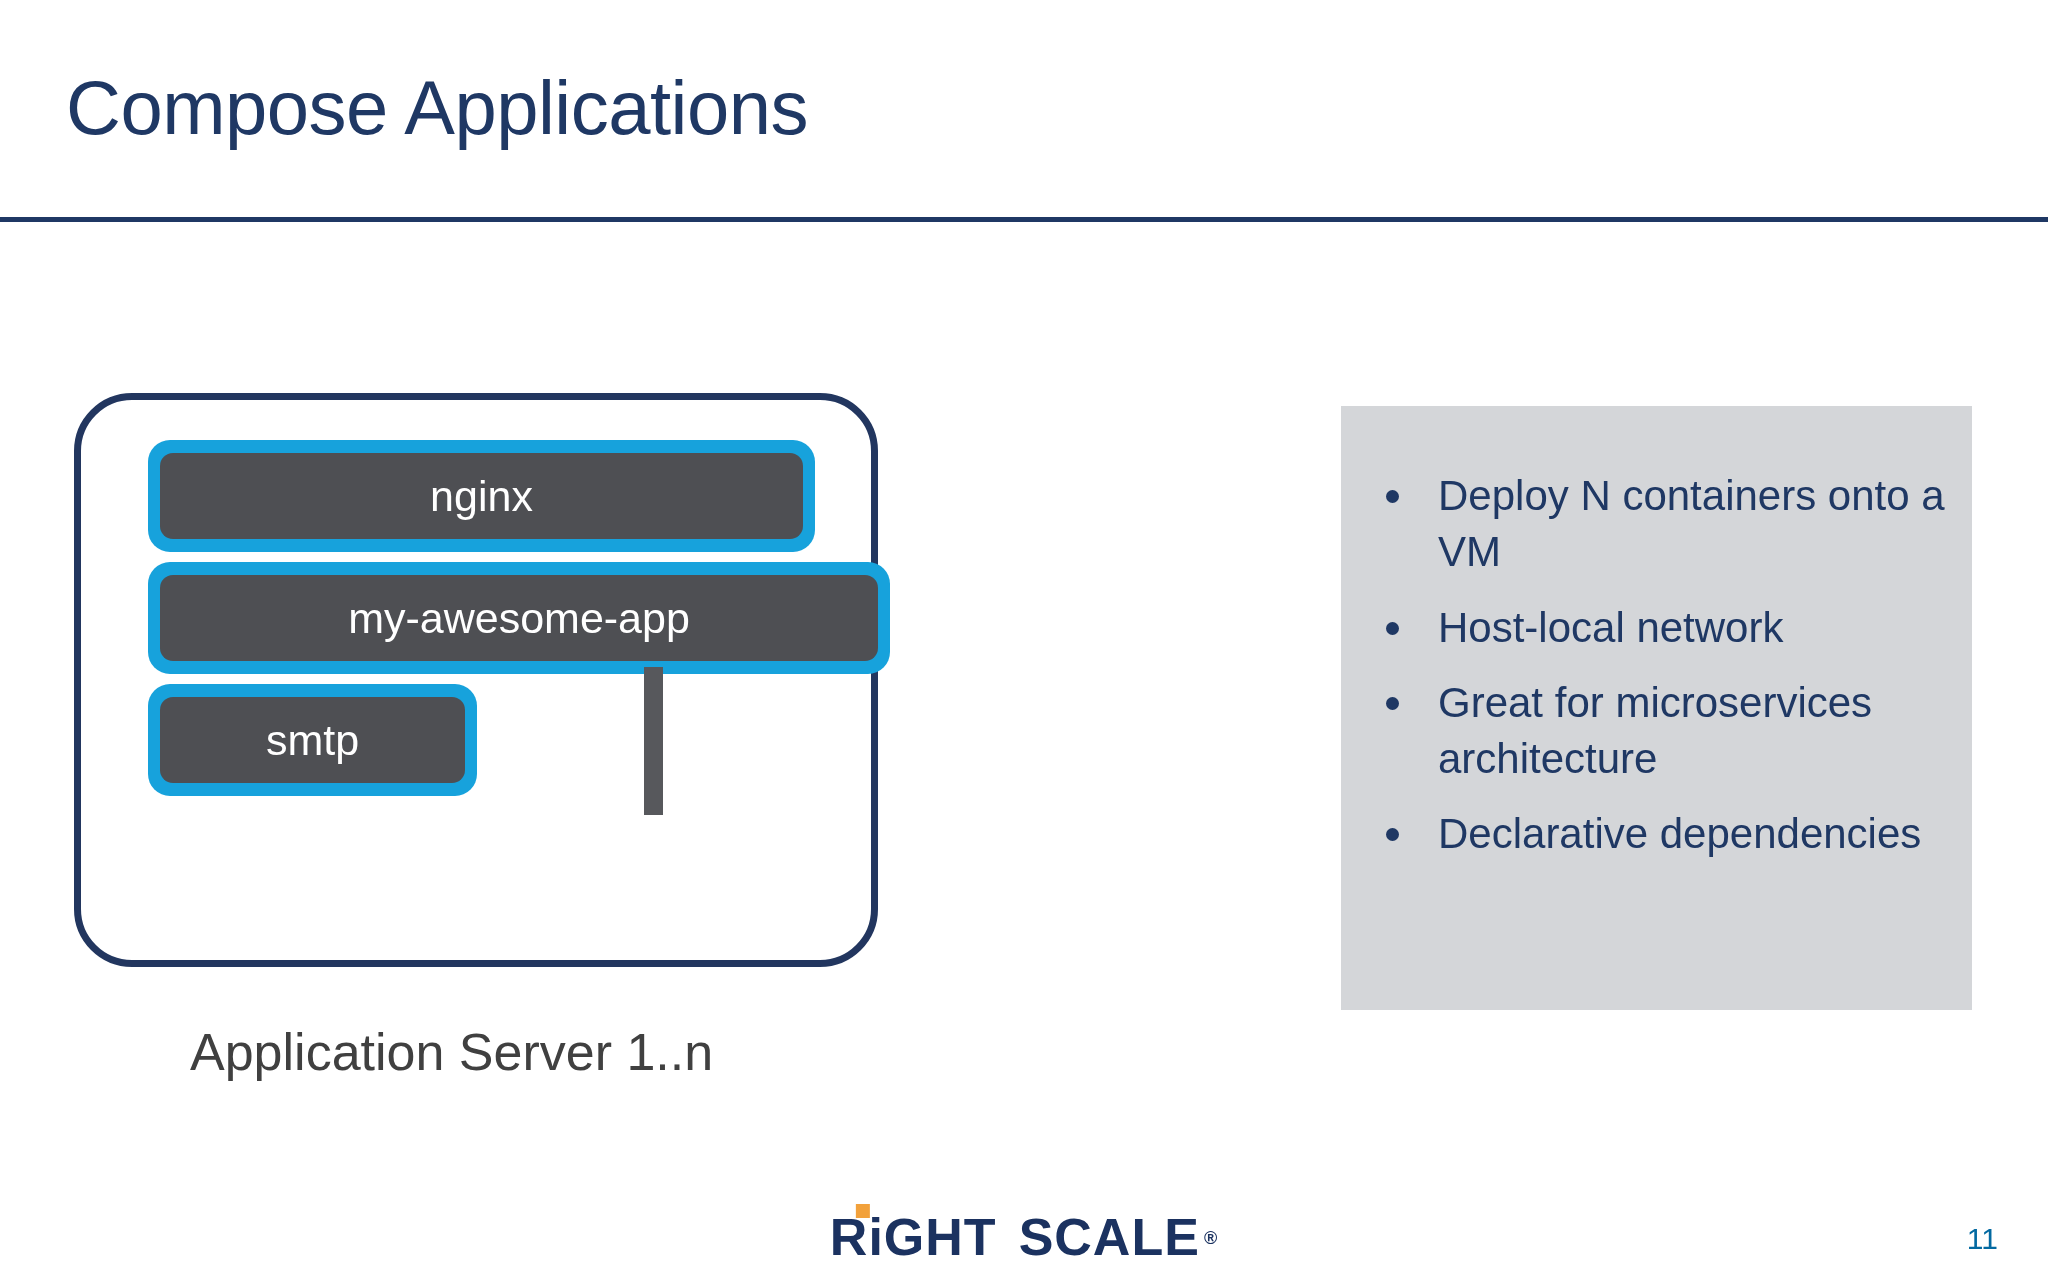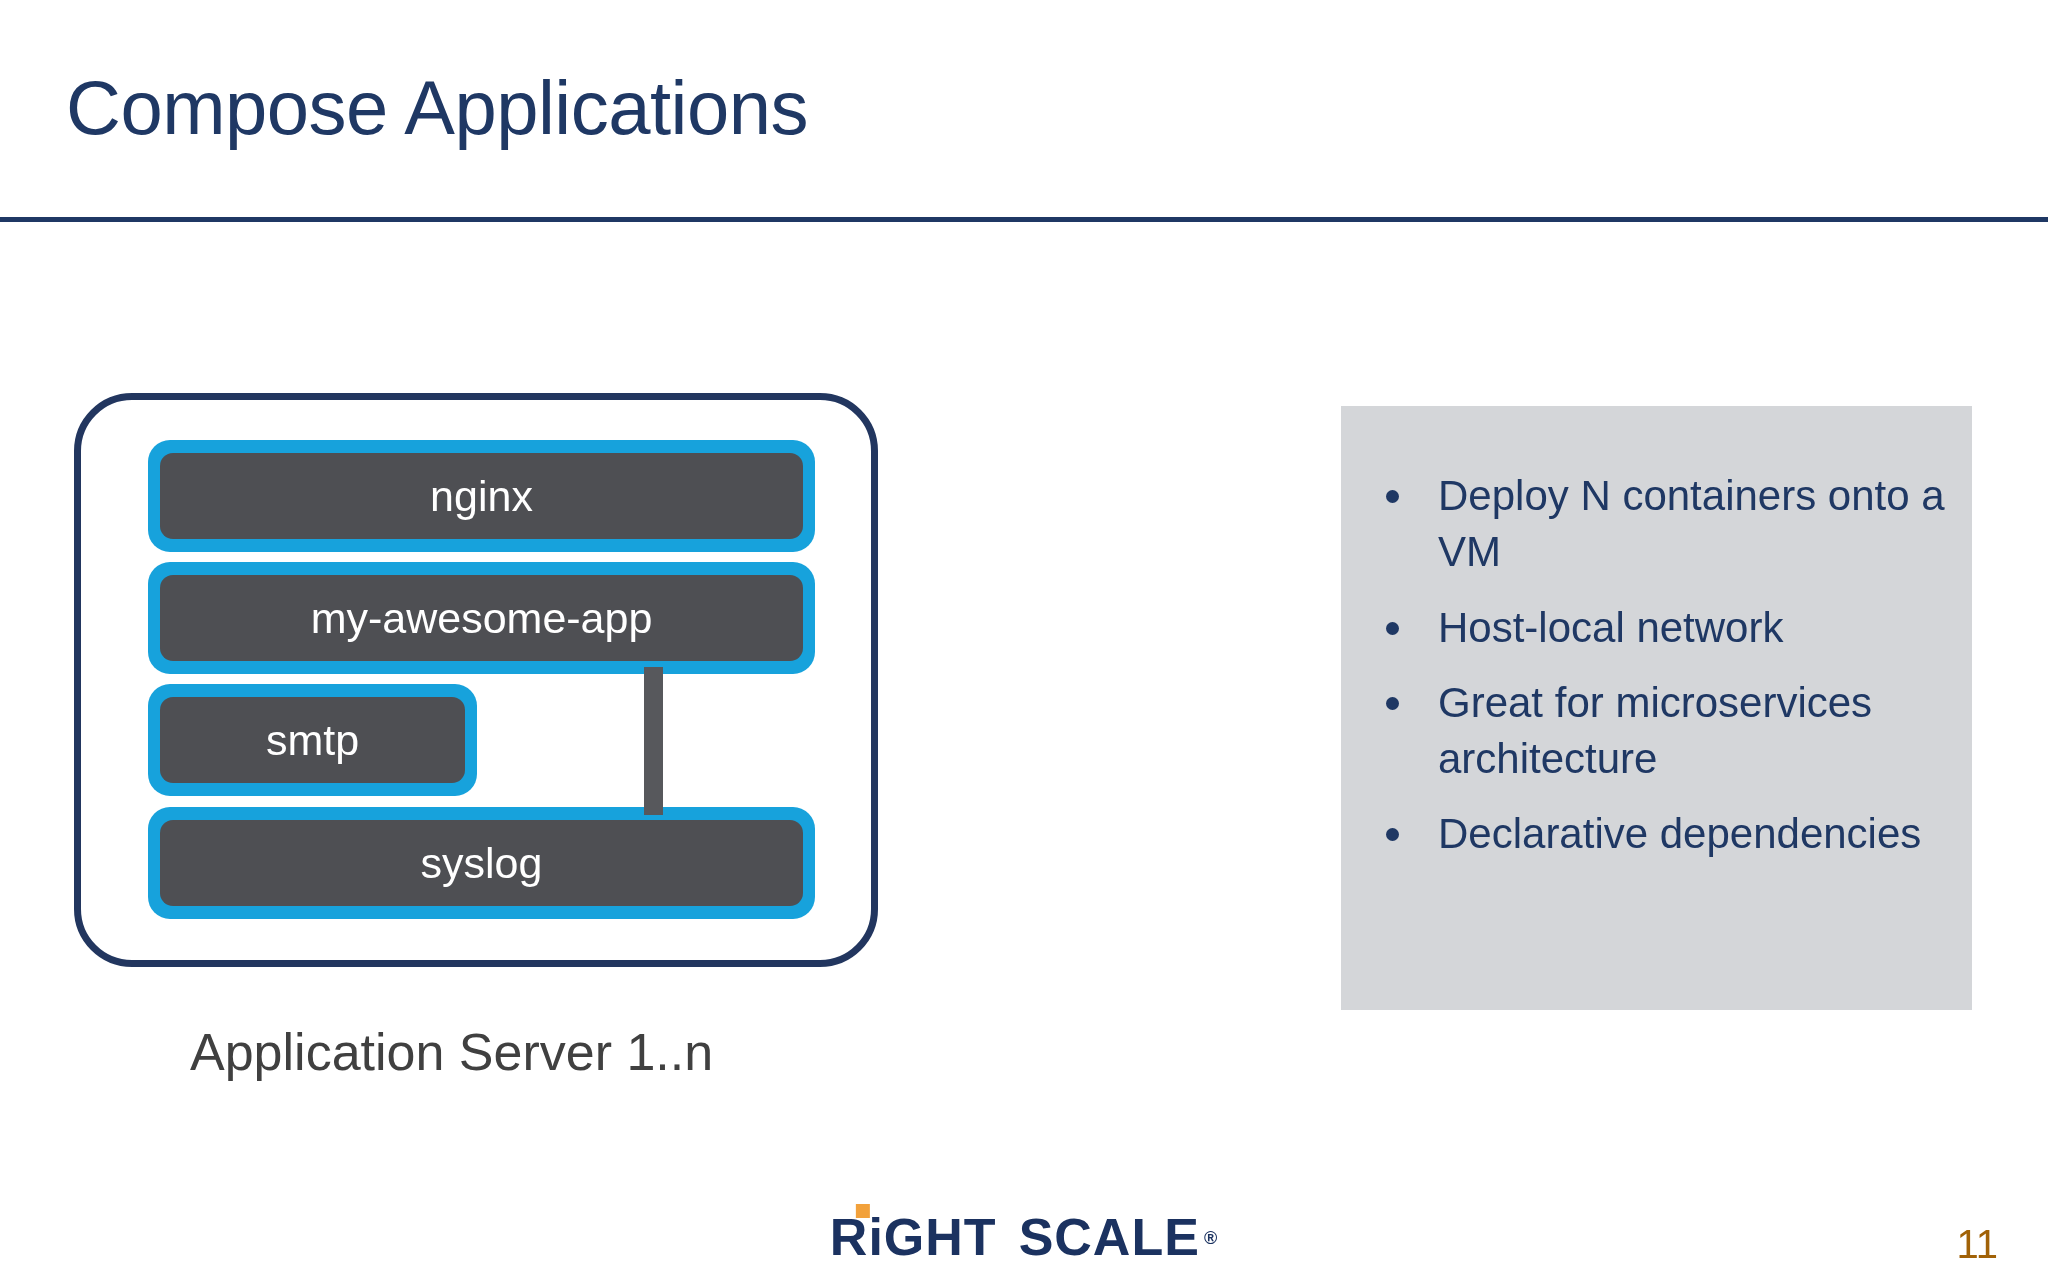--- a/index.html
+++ b/index.html
@@ -71,21 +71,21 @@
     justify-content: center;
   }
   .container-box .label {
     color: #ffffff;
     font-size: 43px;
     line-height: 1;
     white-space: nowrap;
   }
 
   #box-nginx      { left: 67px;  top: 40px;  width: 667px; height: 112px; }
-  #box-app        { left: 67px;  top: 162px; width: 667px; height: 112px; }
+  #box-app        { left: 67px;  top: 162px; width: 742px; height: 112px; }
   #box-smtp       { left: 67px;  top: 284px; width: 329px; height: 112px; }
   #box-syslog     { left: 67px;  top: 407px; width: 667px; height: 112px; }
 
   #dependency-link {
     position: absolute;
     left: 563px;
     top: 267px;
     width: 19px;
     height: 148px;
     background: #57585C;
@@ -167,22 +167,22 @@
     font-size: 18px;
     line-height: 1;
     margin-left: 4px;
     margin-top: 2px;
   }
 
   #page-number {
     position: absolute;
     right: 50px;
     top: 1222px;
-    font-size: 40px;
-    color: #a16207;
+    font-size: 30px;
+    color: #0369a1;
     text-align: center;
   }
 </style>
 </head>
 <body>
 
 <div id="slide">
 
   <div id="slide-title">Compose Applications</div>
   <div id="title-rule"></div>
@@ -200,25 +200,20 @@
         <span class="label">my-awesome-app</span>
       </div>
     </div>
 
     <div class="container-box" id="box-smtp">
       <div class="inner">
         <span class="label">smtp</span>
       </div>
     </div>
 
-    <div class="container-box" id="box-syslog">
-      <div class="inner">
-        <span class="label">syslog</span>
-      </div>
-    </div>
 
     <div id="dependency-link"></div>
   </div>
 
   <div id="server-caption">Application Server 1..n</div>
 
   <div id="features-panel">
     <ul id="feature-list">
       <li>
         <span class="bullet-dot"></span>

